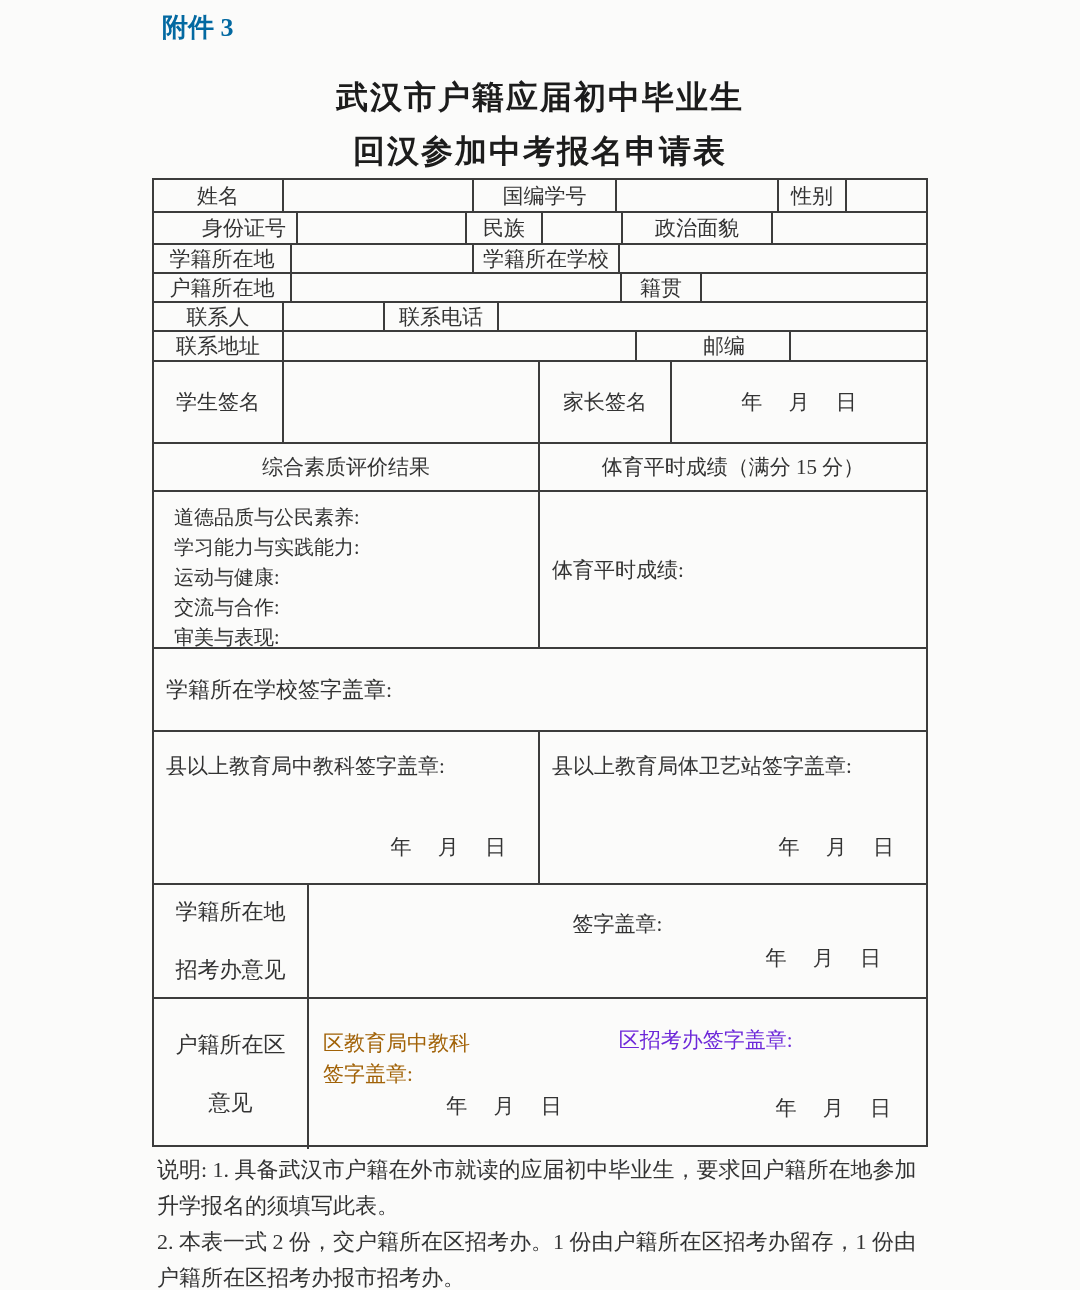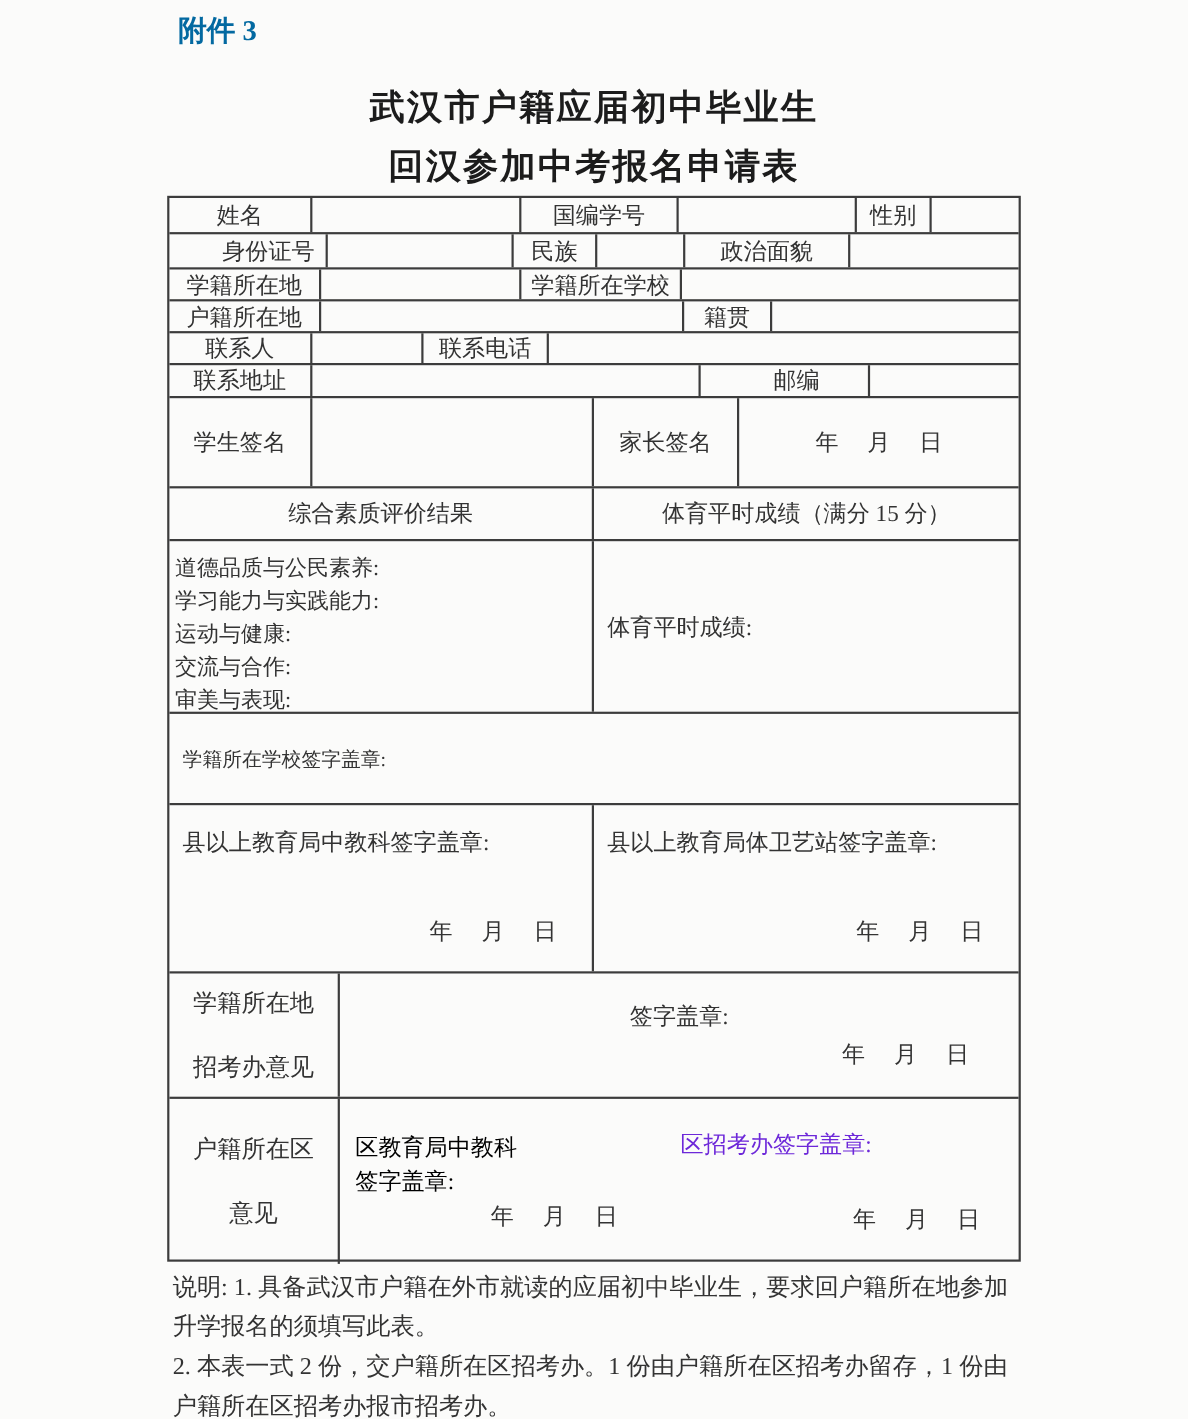--- a/index.html
+++ b/index.html
@@ -46,21 +46,21 @@
     font-size:21px;color:#333;
     overflow:hidden;
   }
   .fcell.end{border-right:none;}
   .fcell.grow{flex:1 1 auto;}
   .leftpad{justify-content:flex-start;padding-left:12px;}
   .datestamp{white-space:pre;font-size:21px;color:#333;}
 
   
   .eval-list{
-    display:block;width:100%;padding:10px 0 0 5px;box-sizing:border-box;
+    display:block;width:100%;padding:10px 0 0 20px;box-sizing:border-box;
   }
   .eval-list div{font-size:20px;line-height:30px;color:#333;}
 
   
   .signbox{
     flex-direction:column;align-items:stretch;justify-content:space-between;
     padding:20px 0 22px 0;
   }
   .signbox .sign-label{font-size:21px;padding-left:12px;color:#333;}
   .signbox .sign-date{align-self:flex-end;padding-right:32px;}
@@ -80,21 +80,21 @@
 
   
   .dualsign{
     flex-direction:row;align-items:center;justify-content:flex-start;
     padding:0;
   }
   .dualsign .subcol{
     display:flex;flex-direction:column;box-sizing:border-box;
   }
   .dualsign .subA{width:45%;padding-left:14px;}
-  .dualsign .subA .t{font-size:21px;line-height:31px;color:#000000;}
+  .dualsign .subA .t{font-size:21px;line-height:31px;color:#a16207;}
   .dualsign .subA .sign-date{align-self:flex-end;padding-right:25px;margin-top:2px;}
   .dualsign .subB{width:55%;}
   .dualsign .subB .t{font-size:21px;padding-left:32px;color:#6d28d9;}
   .dualsign .subB .sign-date{align-self:flex-end;padding-right:35px;margin-top:40px;}
 
   .notes{
     position:absolute;left:157px;top:1152px;width:780px;
     font-size:22px;line-height:36px;color:#333;
   }
   .notes div{white-space:nowrap;}
@@ -177,21 +177,21 @@
           <div>学习能力与实践能力:</div>
           <div>运动与健康:</div>
           <div>交流与合作:</div>
           <div>审美与表现:</div>
         </div>
       </div>
       <div class="fcell grow end leftpad">体育平时成绩:</div>
     </div>
 
     <div class="frow" style="height:83px;">
-      <div class="fcell grow end leftpad" style="font-size:18px;">学籍所在学校签字盖章:</div>
+      <div class="fcell grow end leftpad" style="font-size:22px;">学籍所在学校签字盖章:</div>
     </div>
 
     <div class="frow" style="height:153px;">
       <div class="fcell signbox" style="width:386px;">
         <div class="sign-label">县以上教育局中教科签字盖章:</div>
         <div class="sign-date datestamp">年　 月　 日</div>
       </div>
       <div class="fcell grow end signbox">
         <div class="sign-label">县以上教育局体卫艺站签字盖章:</div>
         <div class="sign-date datestamp">年　 月　 日</div>

